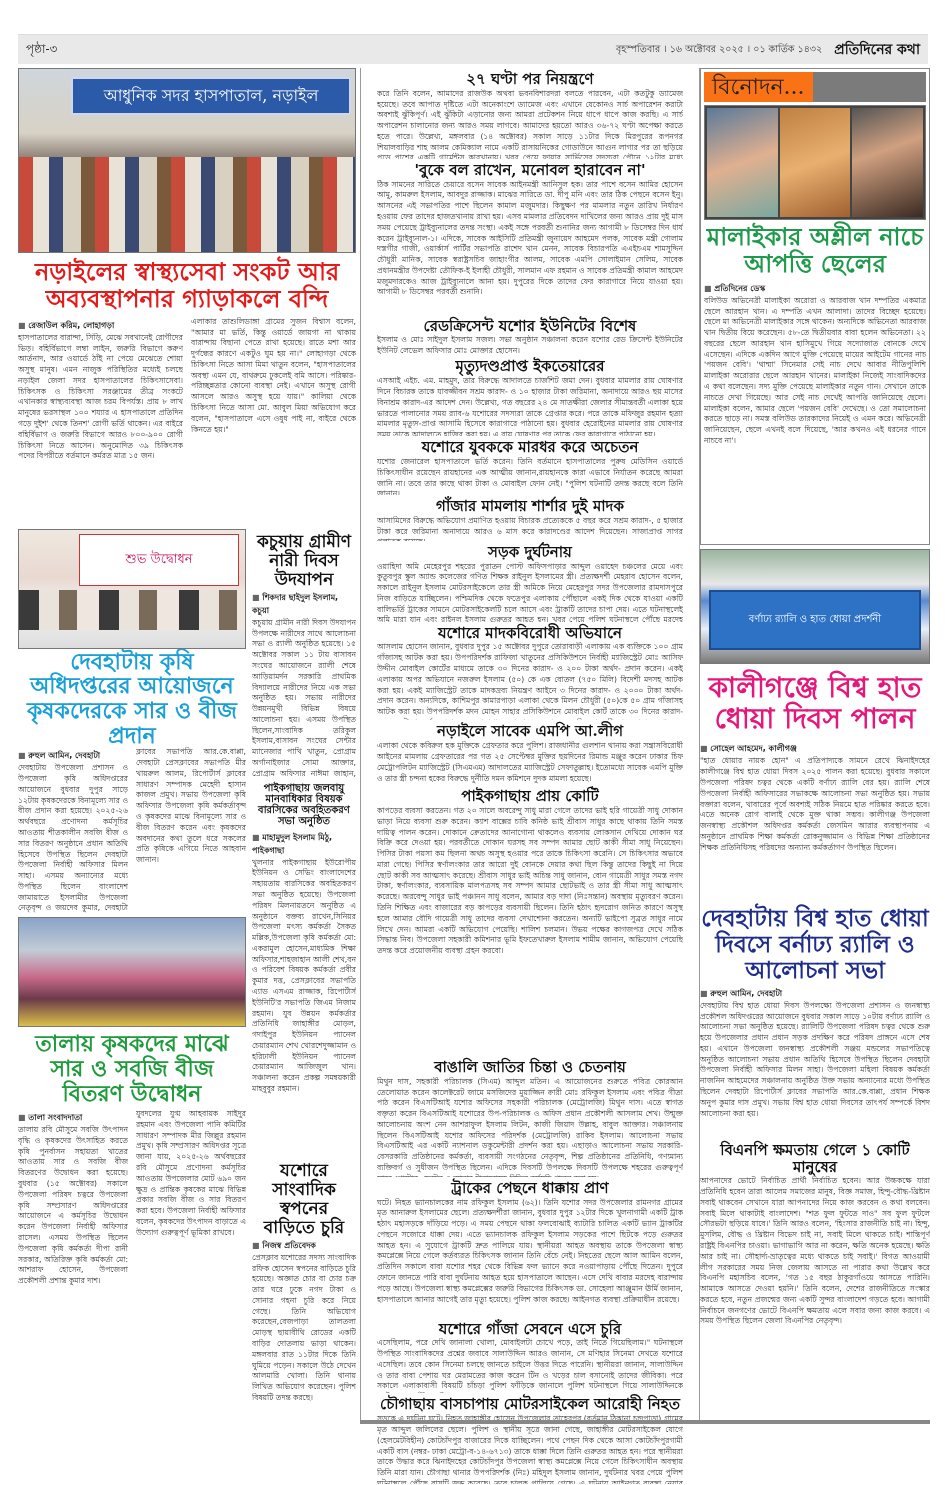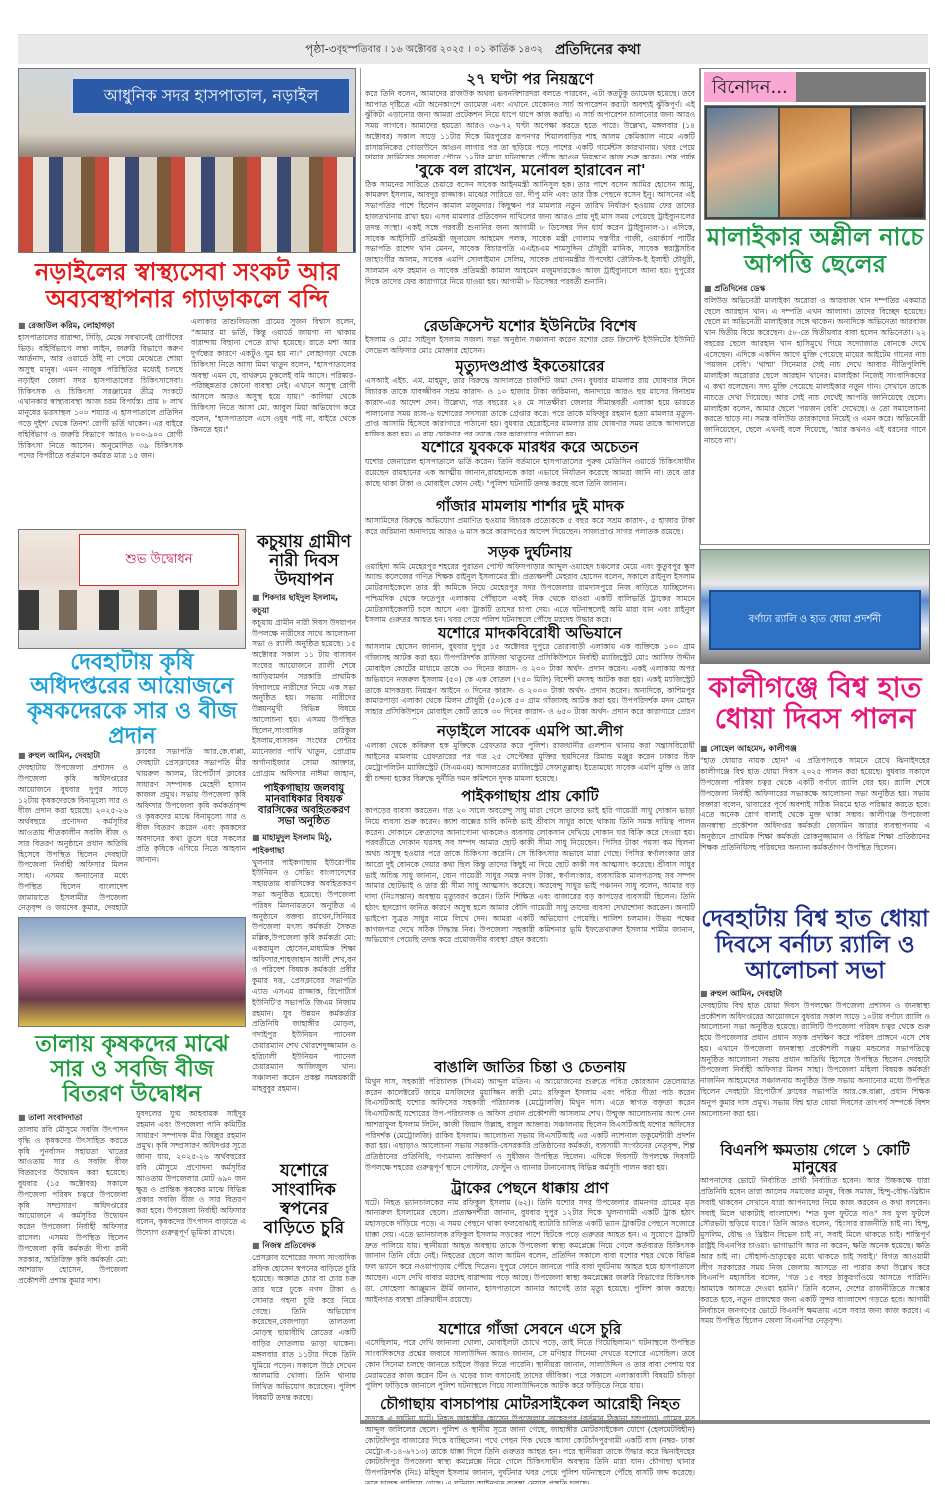--- a/index.html
+++ b/index.html
@@ -1,24 +1,24 @@
 <!DOCTYPE html>
 <html><head>
 <meta charset="utf-8">
 <style>
 *{box-sizing:border-box;margin:0;padding:0}
 body{width:945px;height:1485px;background:#fff;font-family:"DejaVu Sans",sans-serif;color:#222;overflow:hidden;position:relative}
-.hdr{position:absolute;left:18px;top:34px;width:910px;height:30px;background:#e9e9e9;border-top:1px solid #ddd;display:flex;align-items:center;justify-content:center;padding:0 8px}
+.hdr{position:absolute;left:18px;top:34px;width:910px;height:30px;background:#e9e9e9;border-top:1px solid #ddd;display:flex;align-items:center;justify-content:space-between;padding:0 8px}
 .hdr .pg{font-size:12px;font-family:"DejaVu Serif",serif}
 .hdr .rt{display:flex;align-items:center;gap:12px}
 .hdr .date{font-size:9.5px;font-family:"DejaVu Serif",serif;color:#333}
 .hdr .brand{font-size:14px;font-weight:bold;font-family:"DejaVu Serif",serif;color:#111}
 .col{position:absolute;top:68px}
 .c1{left:18px;width:338px}
-.c2{left:360px;width:340px;height:1355px;border:1px solid #999;border-top:none;padding:0 4px}
+.c2{left:360px;width:340px;height:1355px;border:1px solid #999;border-top:none;padding:0 16px}
 .c3{left:700px;width:230px}
 .photo{position:relative;overflow:hidden;border:1px solid #777}
 .p-hosp{height:185px;background:linear-gradient(180deg,#cfd6dc 0%,#d8d2c5 35%,#6b5b55 55%,#7a4d44 75%,#3e3a3a 100%)}
 .p-hosp .sign{position:absolute;left:52px;top:8px;right:4px;height:38px;background:#2a5aa8;border:2px solid #cfd8ea;color:#fff;font-size:16px;display:flex;align-items:center;justify-content:center;font-family:"DejaVu Serif",serif}
 .p-hosp .crowd{position:absolute;left:0;right:0;bottom:0;height:95px;background:repeating-linear-gradient(90deg,#c84a3a 0 14px,#e9e2d6 14px 30px,#3b4a73 30px 44px,#d8d0c0 44px 62px,#7a5a3a 62px 76px)}
 .p-event{height:120px;background:linear-gradient(180deg,#efe8e0 0%,#e8d8d0 40%,#f4f4f4 65%,#dddddd 100%)}
 .p-event .banner{position:absolute;left:60px;top:4px;width:160px;height:52px;background:#fff;border:1px solid #c33;color:#c2185b;font-size:13px;display:flex;align-items:center;justify-content:center}
 .p-event .people{position:absolute;left:0;right:0;bottom:18px;height:40px;background:repeating-linear-gradient(90deg,#3a3a3a 0 20px,#e9e3dc 20px 40px,#7a6a5a 40px 58px,#f0e6e0 58px 80px)}
 .p-dist{height:110px;background:linear-gradient(180deg,#8aa4c8 0%,#c2ccd6 30%,#c86a8a 55%,#6a3a4a 75%,#dac04a 100%)}
 .p-boll{height:115px;display:flex;gap:2px;background:#444;padding:2px}
@@ -36,21 +36,21 @@
 .by{font-size:8px;font-weight:bold;margin:2px 0 1px}
 .by::before{content:"■ ";color:#666}
 .txt{font-size:7.6px;line-height:1.42;text-align:justify;font-family:"DejaVu Sans",sans-serif;color:#333}
 .two{display:flex;gap:8px}
 .two>div{flex:1}
 .sideL{display:flex;gap:6px}
 .sideL .main{width:228px}
 .sideL .narrow{flex:1}
 .box{border:1px solid #888;padding:3px}
 .ent-h{background:#7b7b7b;height:30px;display:flex;align-items:center;margin-bottom:3px}
-.ent-h span{background:#f9a8d4;font-family:"DejaVu Serif",serif;font-size:18px;padding:0 8px;height:30px;line-height:30px}
+.ent-h span{background:#f97316;font-family:"DejaVu Serif",serif;font-size:22px;padding:0 8px;height:30px;line-height:30px}
 .bottomline{position:absolute;left:360px;top:1420px;width:570px;height:4px;background:#888}
 </style>
 </head>
 <body>
 
 <div class="hdr">
   <span class="pg">পৃষ্ঠা-৩</span>
   <div class="rt">
     <span class="date">বৃহস্পতিবার । ১৬ অক্টোবর ২০২৫ । ০১ কার্তিক ১৪৩২</span>
     <span class="brand">প্রতিদিনের কথা</span>

